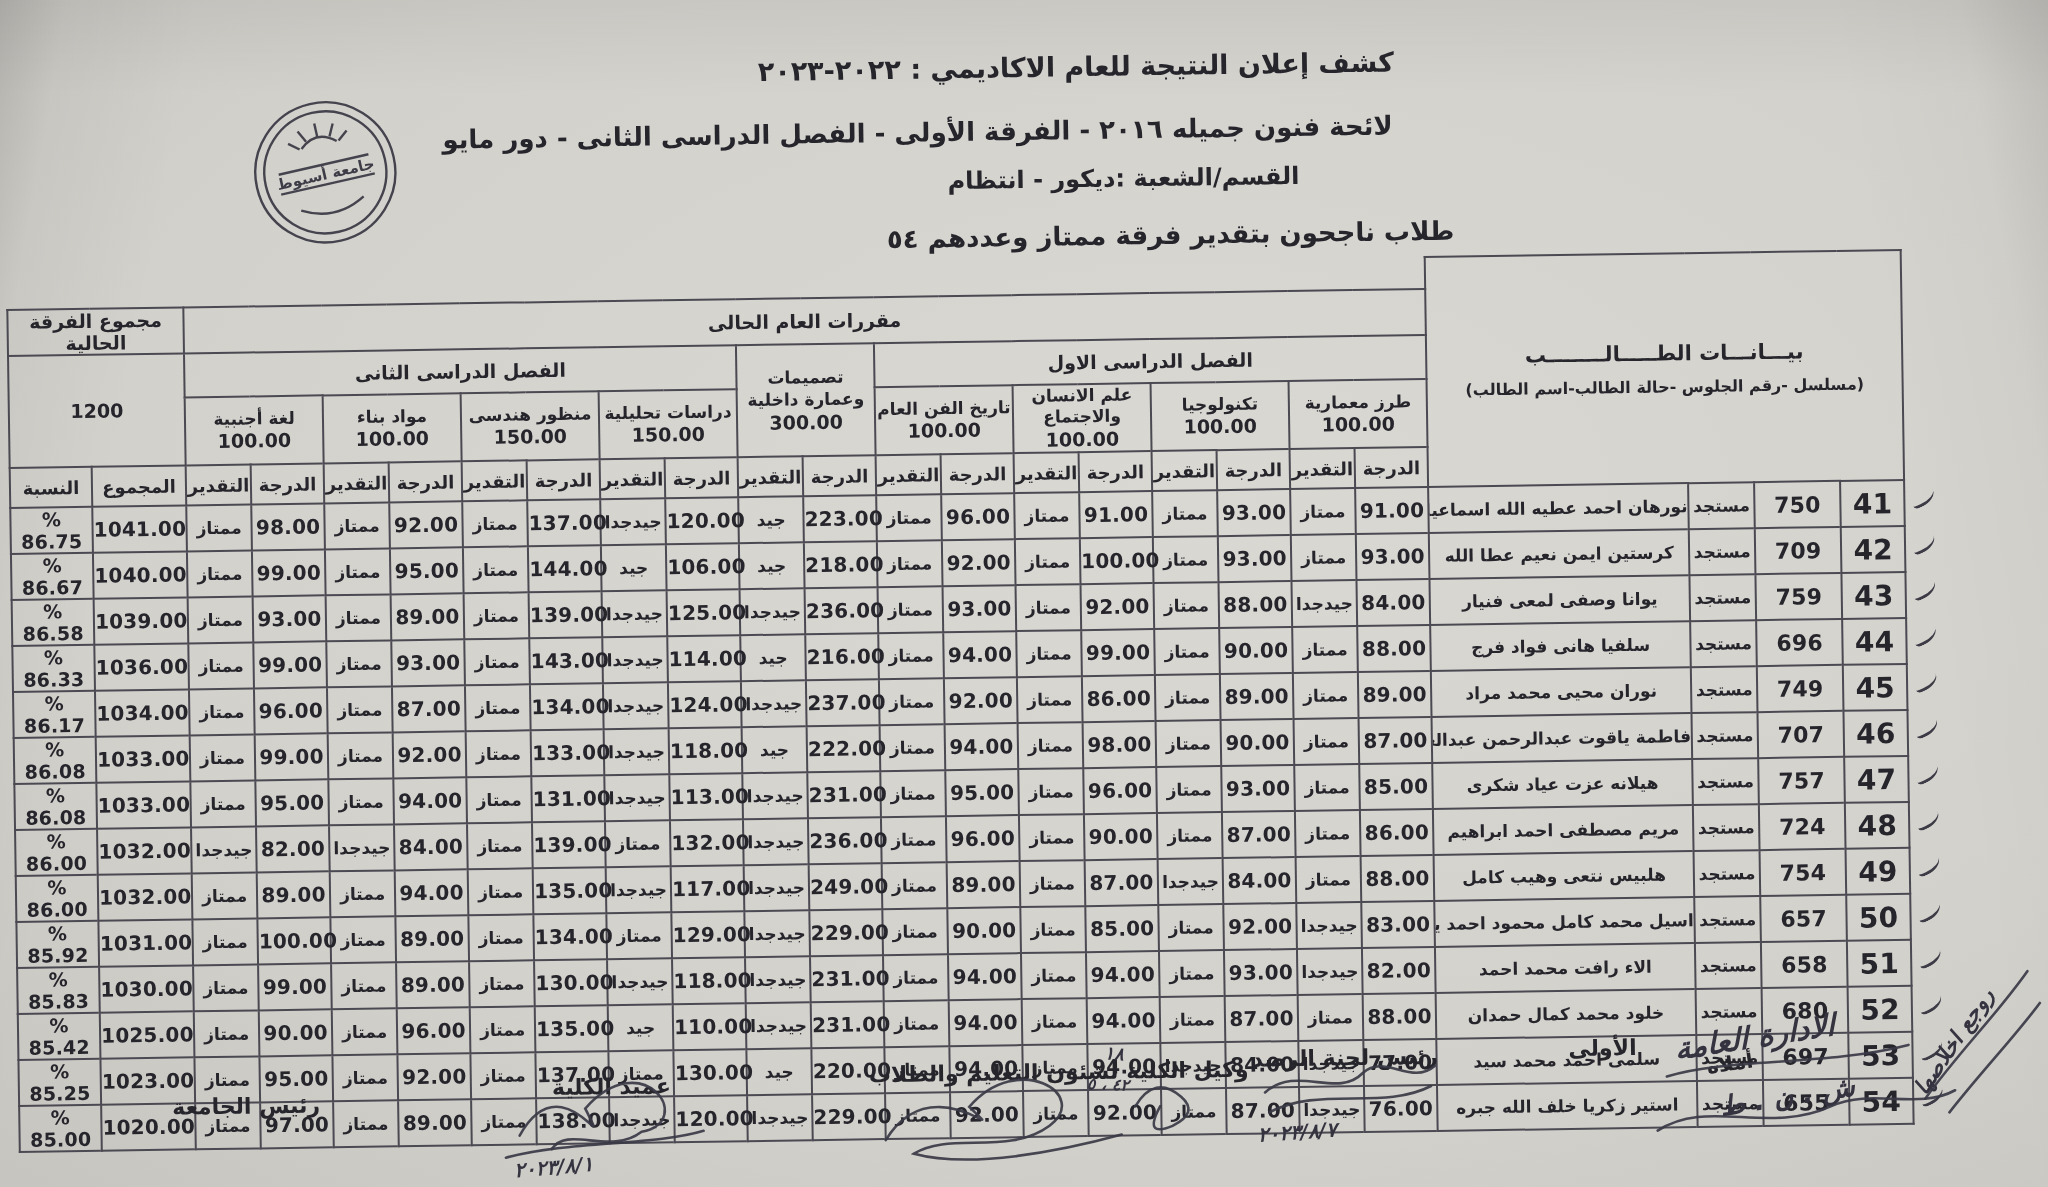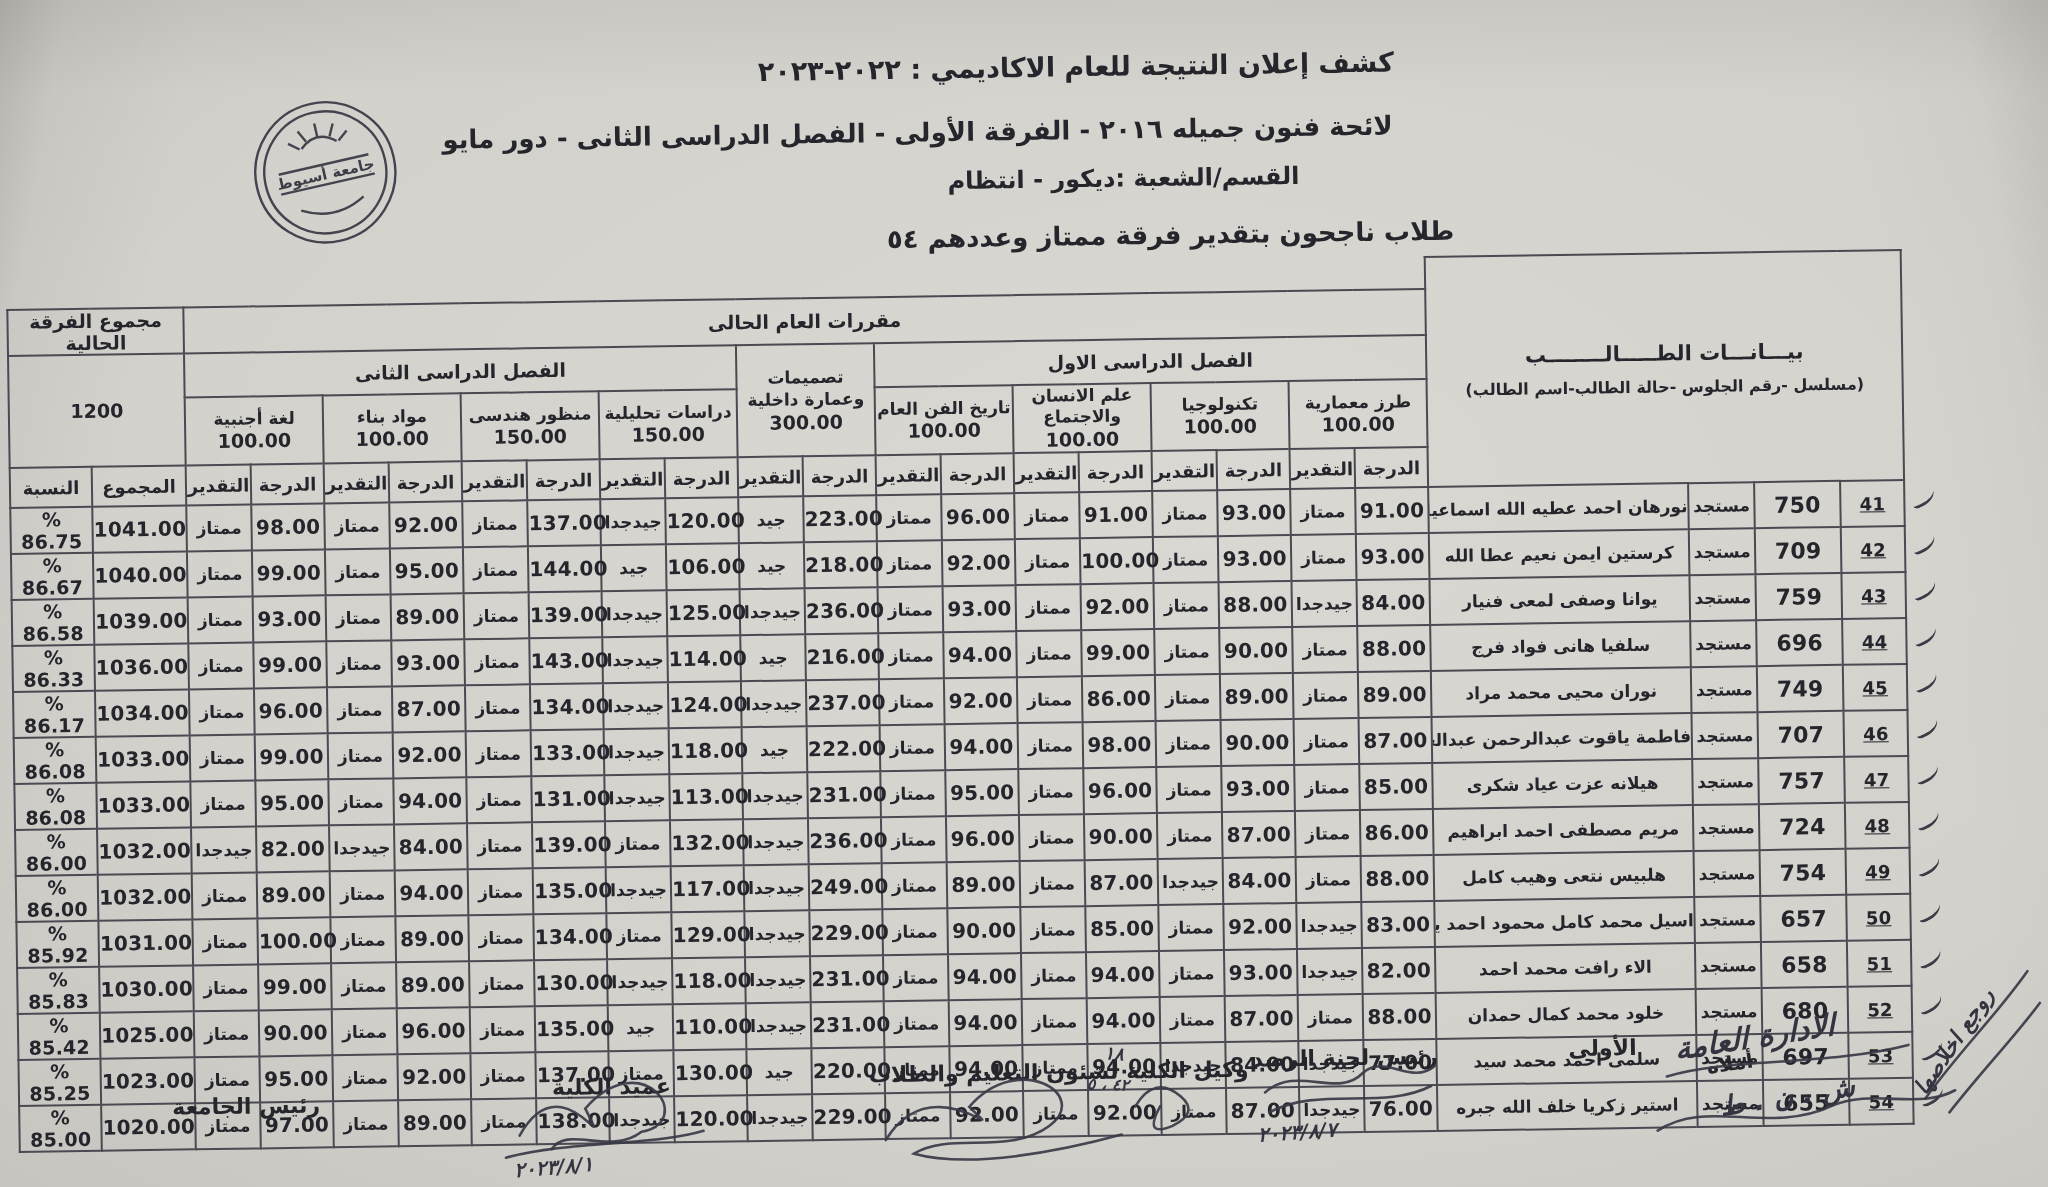--- a/index.html
+++ b/index.html
@@ -33,21 +33,21 @@
   .hr4 th{height:38px;font-size:18px;}
   #results tbody tr{height:37px;}
   .hr1 th{font-size:19px;}
   .hr2 th{font-size:19px;}
   .mx{font-size:19px;direction:ltr;}
   .mx1200{font-size:20px;direction:ltr;}
   #student-block{vertical-align:middle;}
   .sb-title{font-size:21px;letter-spacing:1px;margin-bottom:12px;}
   .sb-sub{font-size:16px;}
   .num{direction:ltr;font-size:20px;letter-spacing:.2px;}
-  .serial{font-size:18px;position:relative;overflow:visible;text-decoration:underline;}
+  .serial{font-size:28px;position:relative;overflow:visible;}
   .seat{font-size:22px;}
   .status{font-size:17px;}
   .name{text-align:right;font-size:17px;padding:0 5px 0 2px;white-space:nowrap;overflow:hidden;}
   .ev{font-size:17px;}
   .pct{font-size:19px;}
   .tick{position:absolute;right:-32px;top:9px;width:25px;height:13px;
     border-bottom:3px solid #3c3b46;border-radius:0 0 70% 25%;transform:rotate(-24deg);}
 
   
   .sig{position:absolute;font-weight:700;font-size:22px;color:#26252c;white-space:nowrap;direction:rtl;}

